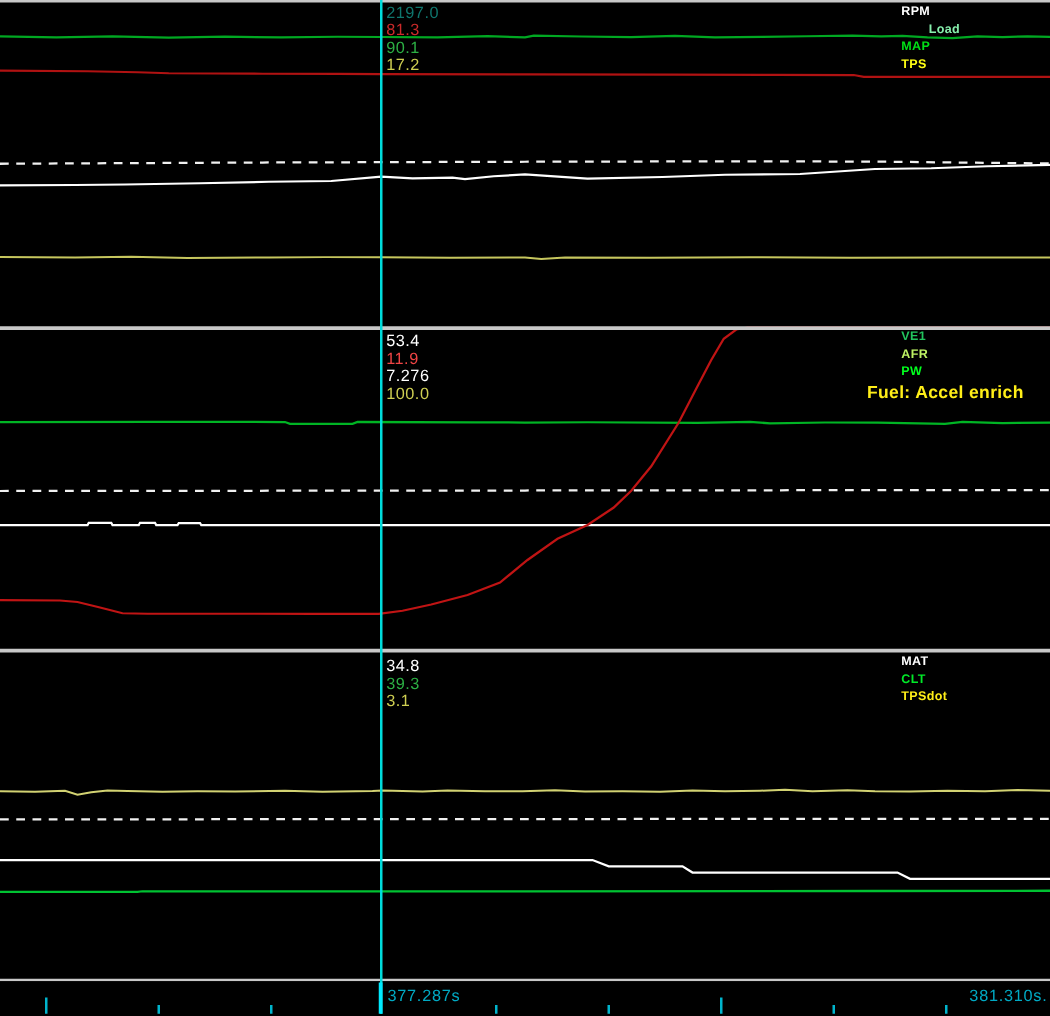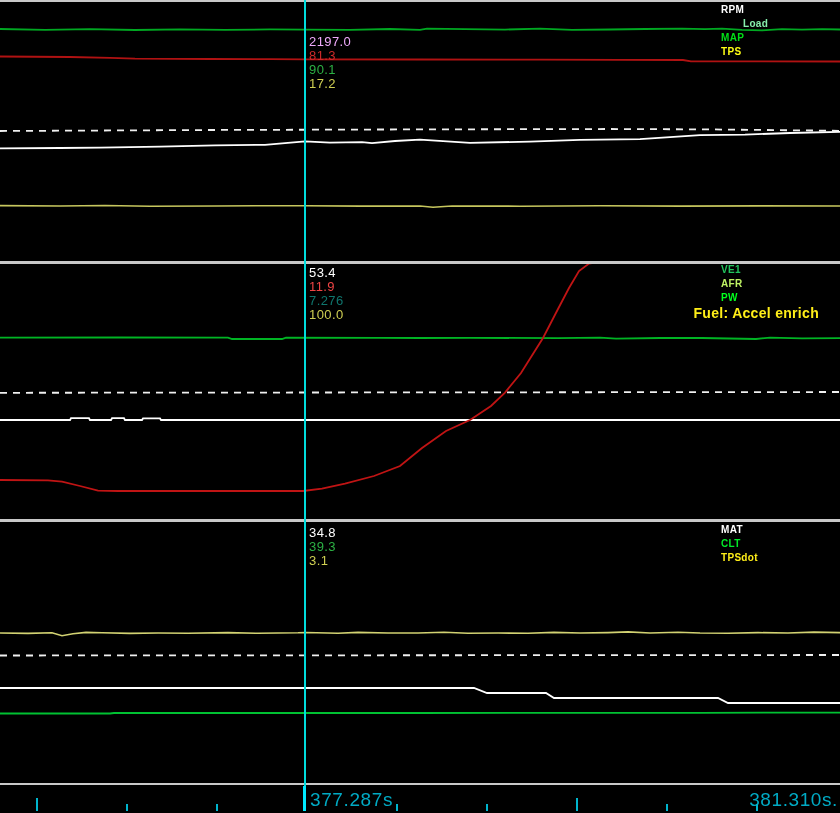--- a/index.html
+++ b/index.html
@@ -16,21 +16,21 @@
   .cursor{position:absolute;top:0;width:2px;height:811px;}
   .cursor-tick{position:absolute;top:786px;width:3px;height:25px;}
   .values{position:absolute;left:309px;font-size:13px;line-height:14px;letter-spacing:.4px;}
   .labels{position:absolute;left:721px;font-size:10px;line-height:14px;font-weight:bold;letter-spacing:.3px;white-space:nowrap;}
   .p1v{top:3px;} .p1l{top:3px;}
   .p2v{top:266px;} .p2l{top:263px;}
   .p3v{top:526px;} .p3l{top:523px;}
   .status-right{position:absolute;right:21px;top:305px;font-size:14px;font-weight:bold;letter-spacing:.3px;white-space:nowrap;}
   .timebar{position:absolute;left:0;top:785px;width:840px;height:28px;background:#000;}
   .tick{position:absolute;width:2px;}
-  .time-text{position:absolute;top:4px;font-size:19px;letter-spacing:.6px;}
+  .time-text{position:absolute;top:4px;font-size:13px;letter-spacing:.6px;}
   .time-left{left:310px;}
   .time-right{right:2px;text-align:center;}
 </style>
 </head>
 <body>
 
 <div class="screen">
 
   <svg class="traces" id="trace-svg" viewBox="0 0 840 813">
       <polyline points="0,29 45,29.8 90,29.2 135,30 180,29.4 225,29.9 270,29.4 305,29.6 350,29.9 390,29 420,29.9 427,28.6 465,29.2 505,29.6 540,28.7 572,29.9 610,29.5 645,29 682,28.6 705,29.1 722,28.7 742,29.9 762,30.4 782,29.1 802,29.6 822,29.1 840,29.5" fill="none" stroke="#00a822" stroke-width="1.8"></polyline>
@@ -47,36 +47,36 @@
       <polyline points="0,688 300,688 474,688 487,693 546,693 554,698 718,698 728,703 840,703" fill="none" stroke="#ffffff" stroke-width="1.8"></polyline>
       <polyline points="0,713.5 110,713.5 114,713 420,713 700,712.8 840,712.6" fill="none" stroke="#00c232" stroke-width="1.8"></polyline>
     </svg>
 
   <div class="sep s0"></div>
   <div class="sep s1"></div>
   <div class="sep s2"></div>
   <div class="sep s3"></div>
 
   <div class="values p1v">
-    <div style="color: #f0abfc; margin-top: 32px;">2197.0</div>
+    <div style="color: #0f766e;">2197.0</div>
     <div style="color: rgb(204, 42, 42);">81.3</div>
     <div style="color: rgb(44, 176, 68);">90.1</div>
     <div style="color: rgb(207, 207, 82);">17.2</div>
   </div>
   <div class="labels p1l">
     <div style="color: rgb(255, 255, 255);">RPM</div>
     <div style="color: #86efac; margin-left: 22px;">Load</div>
     <div style="color: rgb(0, 224, 22);">MAP</div>
     <div style="color: rgb(255, 255, 20);">TPS</div>
   </div>
 
   <div class="values p2v">
     <div style="color: rgb(255, 255, 255);">53.4</div>
     <div style="color: #ef4444;">11.9</div>
-    <div style="color: #0f766e;">7.276</div>
+    <div style="color: #ffffff;">7.276</div>
     <div style="color: rgb(207, 207, 82);">100.0</div>
   </div>
   <div class="labels p2l">
     <div style="color: #22c55e;">VE1</div>
     <div style="color: #bef264;">AFR</div>
     <div style="color: rgb(0, 255, 30);">PW</div>
   </div>
   <div class="status-right" style="color: rgb(255, 238, 24);">Fuel: Accel enrich</div>
 
   <div class="values p3v">

